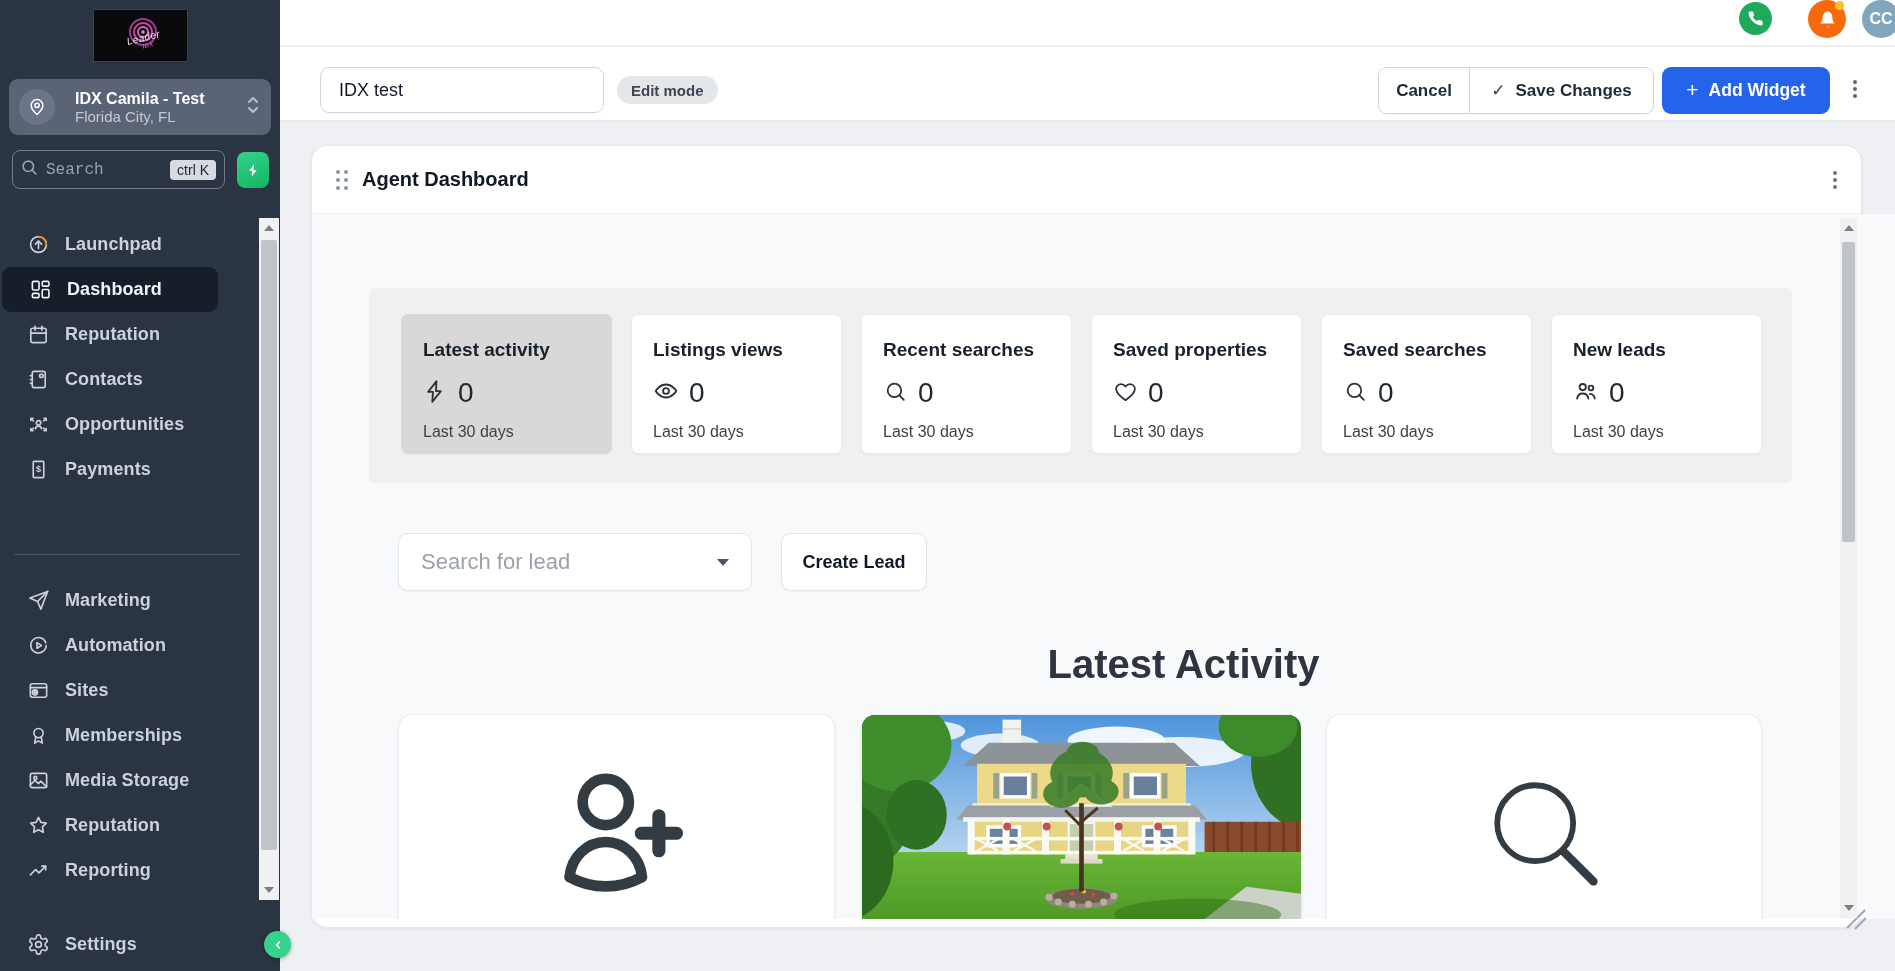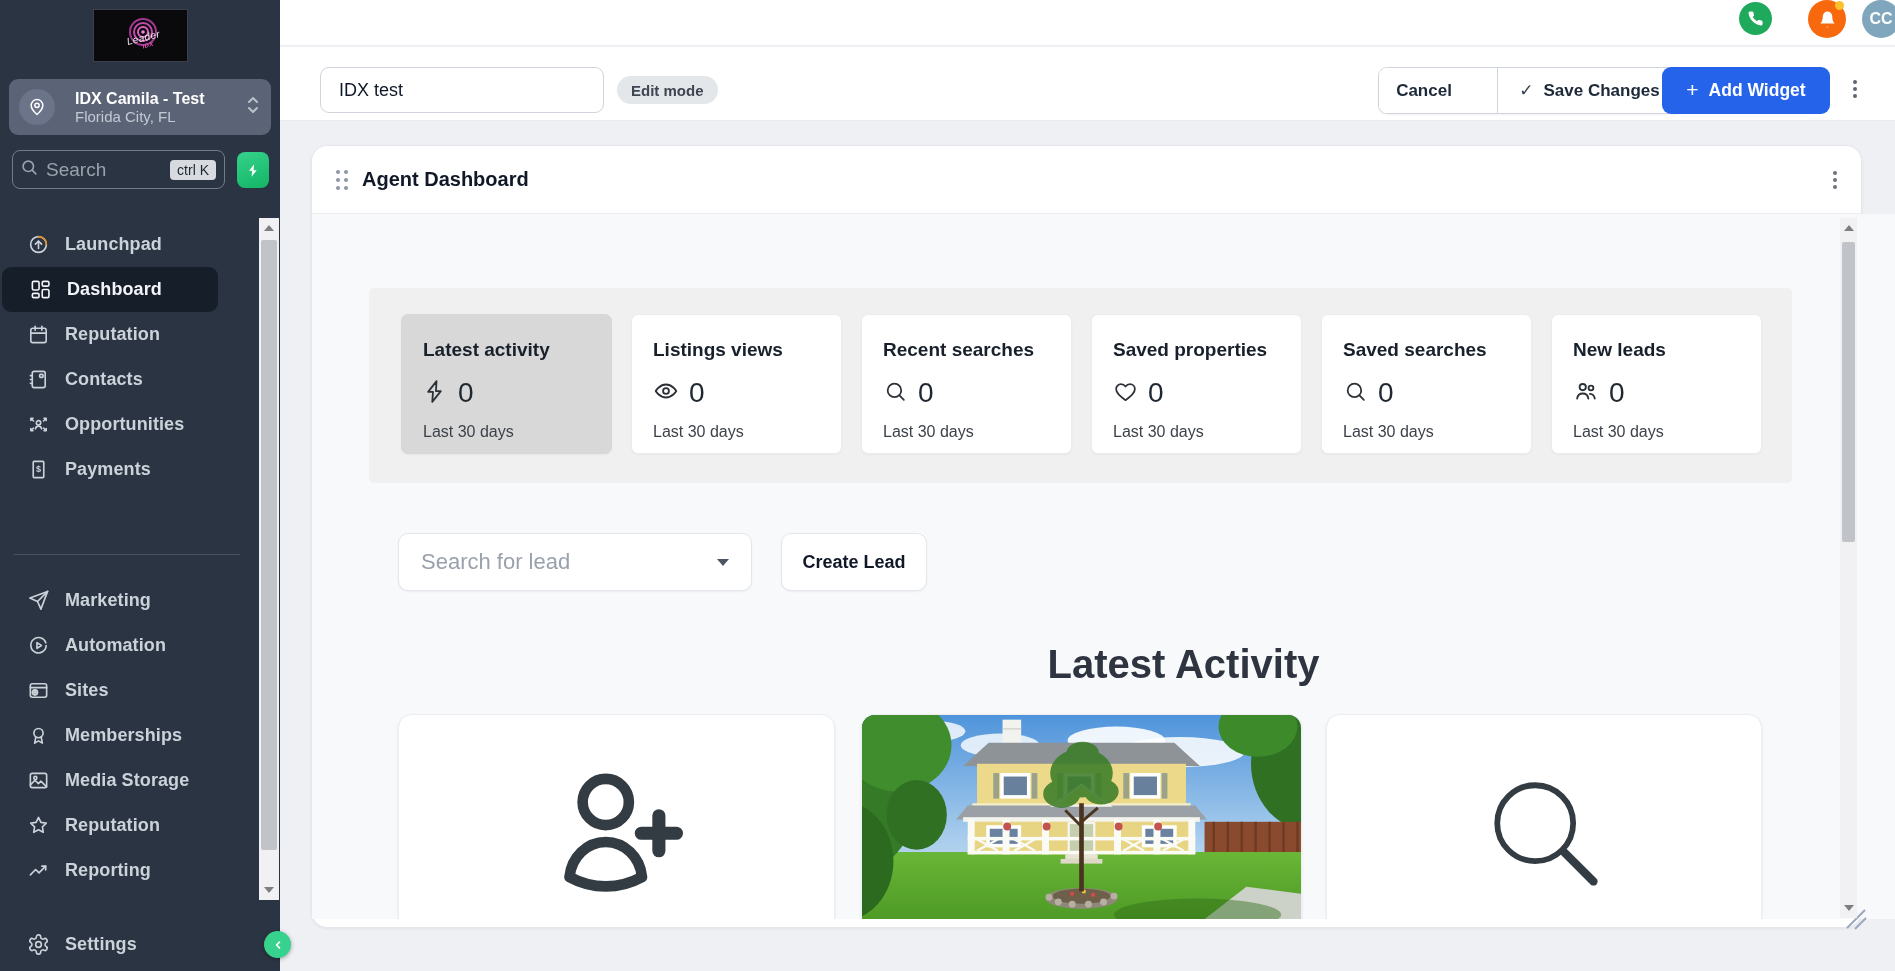--- a/index.html
+++ b/index.html
@@ -19,22 +19,22 @@
   .account { position:absolute; left:9px; top:79px; width:262px; height:56px; background:#5b6477; border-radius:9px;
              display:flex; align-items:center; padding:0 10px; cursor:pointer; }
   .account-pin { width:36px; height:36px; border-radius:50%; background:#6b7488; display:flex; align-items:center; justify-content:center; flex:0 0 auto; }
   .account-text { margin-left:20px; flex:1; overflow:hidden; }
   .account-name { color:#ffffff; font-weight:700; font-size:16px; line-height:19px; white-space:nowrap; }
   .account-loc { color:#c3c9d3; font-size:15px; line-height:18px; white-space:nowrap; }
   .account-chevrons { flex:0 0 auto; }
 
   .search-wrap { position:absolute; left:12px; top:150px; width:213px; height:39px; border:1px solid #737b89; border-radius:8px;
                  display:flex; align-items:center; padding:0 8px; }
-  .search-wrap input { background:transparent; border:none; outline:none; color:#cdd3dc; font-size:19px; width:110px; margin-left:8px;
-                       font-family:Liberation Sans, sans-serif; }
+  .search-wrap input { background:transparent; border:none; outline:none; color:#cdd3dc; font-size:16px; width:110px; margin-left:8px;
+                       font-family:Liberation Mono, monospace; }
   .search-wrap input::placeholder { color:#99a1ad; }
   .kbd { margin-left:auto; background:#d7dade; color:#1f2733; font-size:14px; padding:2px 7px; border-radius:4px; }
   .bolt-btn { position:absolute; left:237px; top:152px; width:32px; height:36px; border-radius:8px;
               background:linear-gradient(160deg,#35d28b,#14b566); display:flex; align-items:center; justify-content:center; cursor:pointer; }
 
   .nav { position:absolute; left:0; top:222px; width:220px; }
   .nav2 { top:578px; }
   .nav-item { position:relative; height:45px; display:flex; align-items:center; padding-left:26px; color:#cbd2da; cursor:pointer; }
   .nav-item.active { background:#161e2a; border-radius:9px; margin:0 2px; color:#f2f4f7; }
   .nav-icon { width:24px; height:24px; display:flex; align-items:center; justify-content:center; flex:0 0 auto; }
@@ -67,21 +67,21 @@
   #bell-circ { left:1528px; top:0; width:38px; height:38px; background:#f7690c; }
   .bell-dot { position:absolute; right:2px; top:1px; width:9px; height:9px; border-radius:50%; background:#fbc12c; }
   #avatar-circ { left:1582px; top:0; width:38px; height:38px; background:#7fa6bd; color:#fff; font-weight:700; font-size:16px; }
 
   .toolbar { position:absolute; left:0; top:47px; width:1615px; height:74px; background:#fff; border-bottom:1px solid #e8eaee; }
   .name-input { position:absolute; left:40px; top:20px; width:284px; height:46px; border:1px solid #d0d5dd; border-radius:9px;
                 font-size:18px; color:#101828; padding:0 18px; font-family:inherit; background:#fff; outline:none; }
   .edit-pill { position:absolute; left:337px; top:29px; height:28px; background:#e4e7ea; border-radius:14px; color:#3f4653;
                font-size:15px; font-weight:600; display:flex; align-items:center; padding:0 14px; }
   .btn-group { position:absolute; left:1098px; top:20px; height:47px; display:flex; background:#fff; border:1px solid #d0d5dd;
-               border-radius:9px; overflow:hidden; box-shadow:0 1px 2px rgba(16,24,40,.05);gap:28px; }
+               border-radius:9px; overflow:hidden; box-shadow:0 1px 2px rgba(16,24,40,.05); }
   .btn-plain { display:flex; align-items:center; justify-content:center; font-size:17px; font-weight:600; color:#1d2939;
                cursor:pointer; background:#fff; }
   .btn-cancel { width:90px; }
   .btn-save { width:184px; border-left:1px solid #d0d5dd; gap:10px; }
   .check-glyph { color:#344054; font-size:17px; }
   .btn-primary { position:absolute; left:1382px; top:20px; width:168px; height:47px; background:#2563eb; border-radius:9px;
                  color:#fff; font-size:17.5px; font-weight:600; display:flex; align-items:center; justify-content:center; gap:10px; cursor:pointer; }
   .plus-glyph { font-size:21px; font-weight:400; margin-top:-2px; }
   .kebab { display:flex; flex-direction:column; gap:3px; align-items:center; cursor:pointer; }
   .kebab i { width:4px; height:4px; border-radius:50%; background:#5f6673; }

